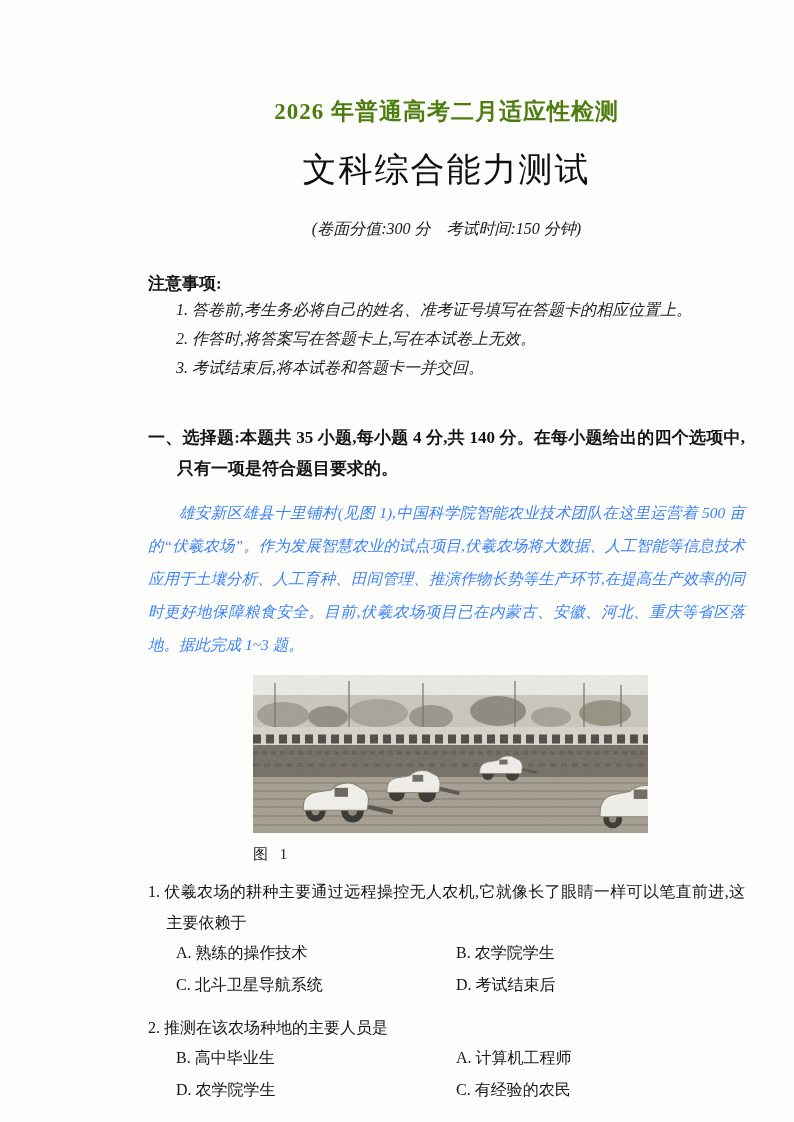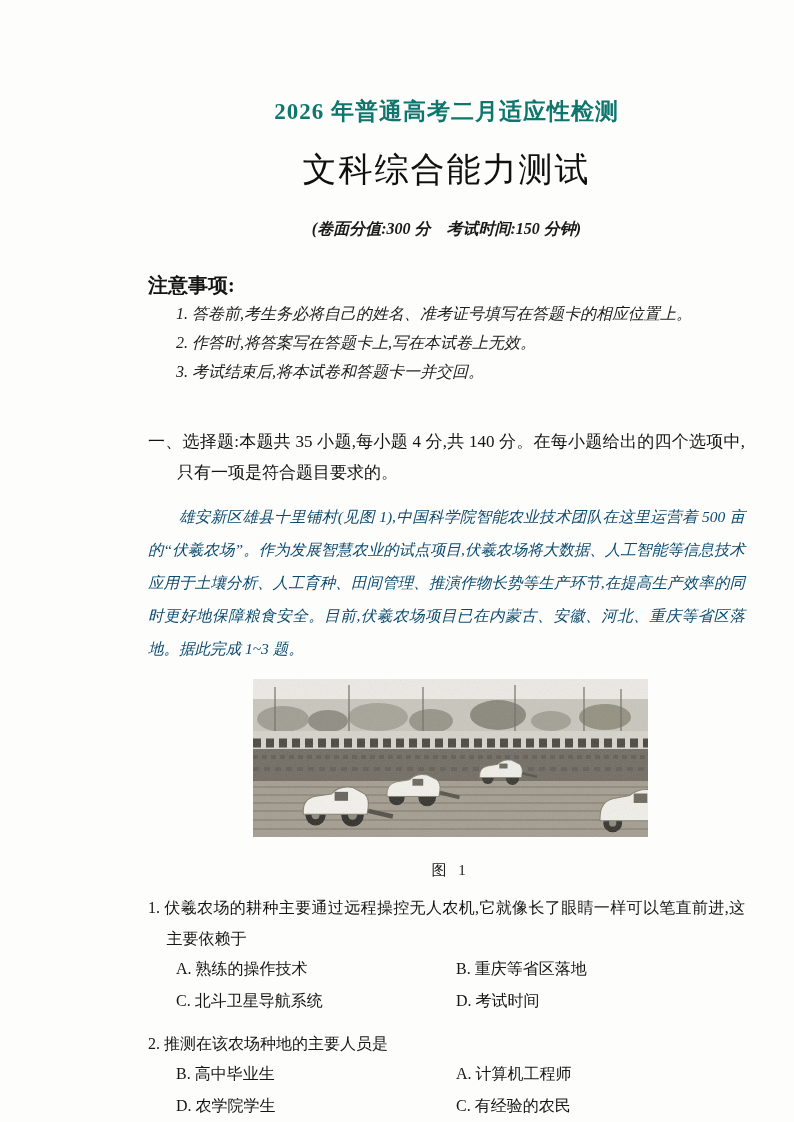--- a/index.html
+++ b/index.html
@@ -19,87 +19,87 @@
     padding:96px 49px 0 148px;
   }
   .content{width:597px;}
 
   
   .session-title{
     text-align:center;
     font-size:23px;
     font-weight:bold;
     letter-spacing:1px;
-    color:#0f766e;
+    color:#4d7c0f;
   }
   .subject-title{
     text-align:center;
     font-size:34px;
     font-weight:normal;
     letter-spacing:2px;
     margin-top:20px;
     color:#101010;
   }
   .exam-meta{
     text-align:center;
     font-size:16px;
-    font-weight:bold;
+    font-weight:normal;
     font-style:italic;
     margin-top:26px;
     color:#1a1a1a;
   }
 
   
   .notice{margin-top:32px;}
   .notice-heading{
-    font-size:20px;
+    font-size:17px;
     font-weight:bold;
     color:#141414;
   }
   .notice-item{
     font-size:16px;
     font-style:italic;
     line-height:29px;
     padding-left:28px;
     color:#1c1c1c;
   }
 
   
   .section-heading{
     margin-top:40px;
     font-size:17px;
-    font-weight:normal;
+    font-weight:bold;
     line-height:31px;
     padding-left:1.7em;
     text-indent:-1.7em;
     text-align:justify;
     color:#141414;
   }
 
   
   .passage{
     margin-top:12px;
     font-size:15.5px;
     font-style:italic;
     line-height:33px;
     text-align:justify;
     text-indent:2em;
-    color:#0c4a6e;
+    color:#3b82f6;
   }
 
   
   .figure-wrap{margin-top:14px;margin-left:105px;width:395px;}
   .photo{
     width:395px;height:158px;display:block;
     background:#d9d6cf;
   }
   .figure-caption{
-    text-align:center;
+    text-align:left;
     font-size:15px;
-    margin-top:24px;
+    margin-top:12px;
     letter-spacing:4px;
     color:#1c1c1c;
   }
 
   
   .question{margin-top:12px;}
   .q-stem{
     font-size:16px;
     line-height:31px;
     padding-left:1.15em;
@@ -226,23 +226,23 @@
 
         <rect x="0" y="0" width="395" height="158" filter="url(#grain)" opacity="0.5"></rect>
       </svg>
       <div class="figure-caption">图 1</div>
     </div>
 
     <div class="question">
       <div class="q-stem">1. 伏羲农场的耕种主要通过远程操控无人农机,它就像长了眼睛一样可以笔直前进,这主要依赖于</div>
       <div class="options">
         <div class="option">A. 熟练的操作技术</div>
-        <div class="option">B. 重庆等省区落地</div>
+        <div class="option">B. 农学院学生</div>
         <div class="option">C. 北斗卫星导航系统</div>
-        <div class="option">D. 考试时间</div>
+        <div class="option">D. 考试结束后</div>
       </div>
     </div>
 
     <div class="question">
       <div class="q-stem">2. 推测在该农场种地的主要人员是</div>
       <div class="options">
         <div class="option">B. 高中毕业生</div>
         <div class="option">A. 计算机工程师</div>
         <div class="option">D. 农学院学生</div>
         <div class="option">C. 有经验的农民</div>

